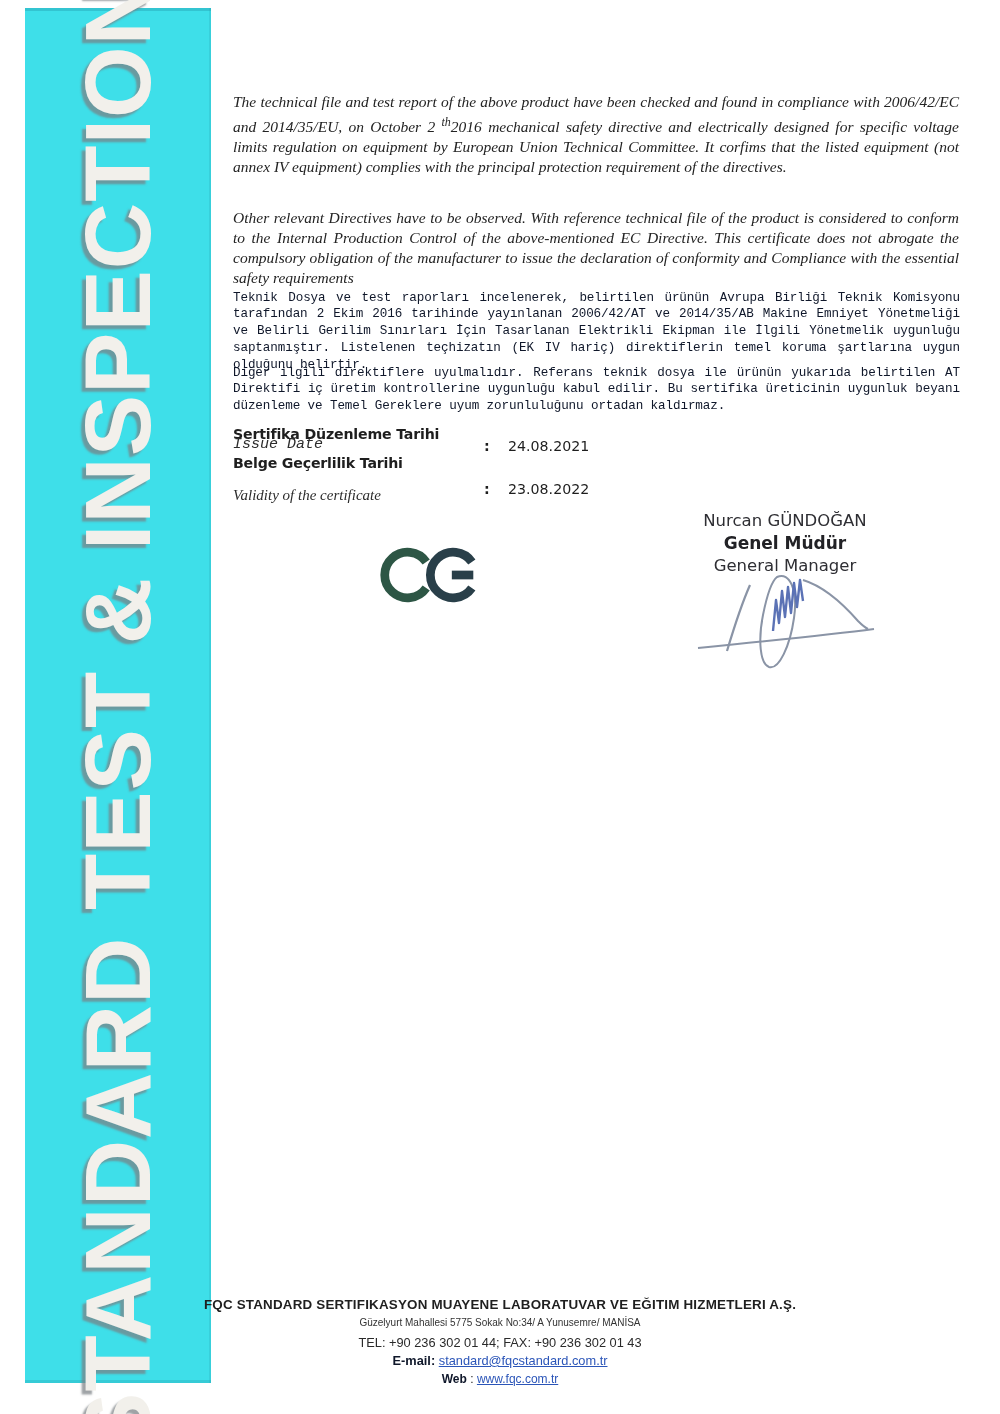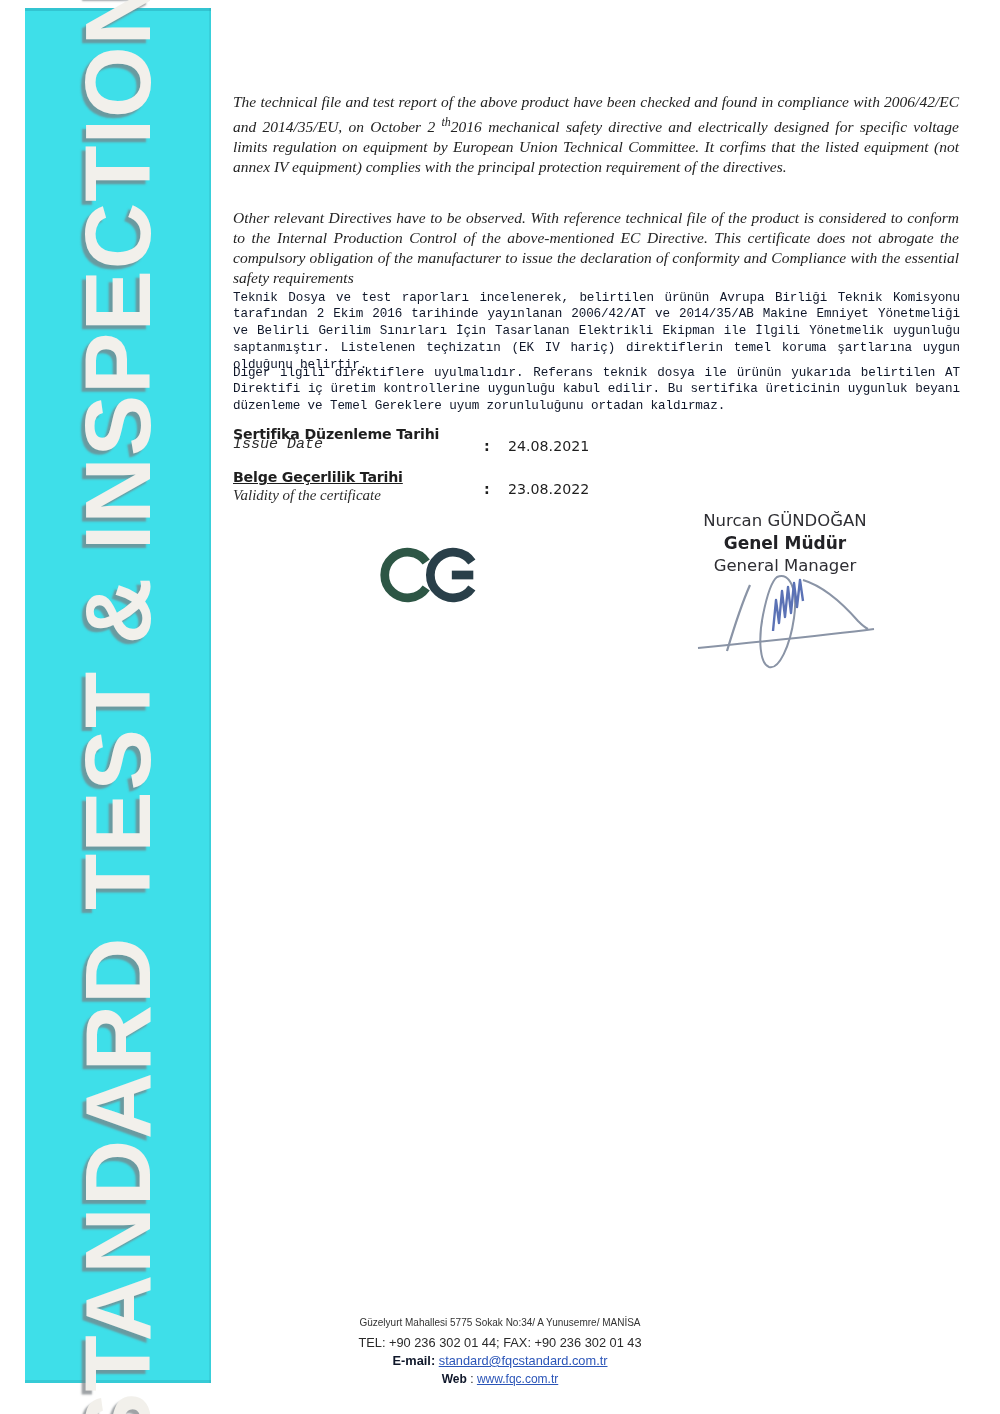--- a/index.html
+++ b/index.html
@@ -60,21 +60,21 @@
     position:absolute; left:484px;
     font-family:"DejaVu Sans", sans-serif; font-weight:bold;
     font-size:14.2px; color:#1e1e1e;
   }
   .date-value {
     position:absolute; left:508px;
     font-family:"DejaVu Sans", sans-serif; font-weight:normal;
     font-size:14.2px; color:#1e1e1e;
   }
   .lbl1 { top:426px; } .sub1 { top:436px;font-family:Liberation Mono, monospace; } .col1 { top:438px; } .val1 { top:438px; }
-  .lbl2 { top:469px;text-decoration:underline; } .sub2 { top:487px; } .col2 { top:481px; } .val2 { top:481px; }
+  .lbl2 { top:455px; } .sub2 { top:487px; } .col2 { top:481px; } .val2 { top:481px; }
 
   
   .ce-mark { position:absolute; left:376px; top:541px; width:102px; height:68px; }
 
   
   .sig-line {
     position:absolute; left:640px; width:290px; text-align:center;
     font-family:"DejaVu Sans", sans-serif; color:#2e2e33;
   }
   .sig-name  { top:511px; font-size:16.5px; }
@@ -130,20 +130,21 @@
   <div class="sig-line sig-en">General Manager</div>
 
   <svg class="sig-svg" viewBox="0 0 220 148" aria-hidden="true">
     <path d="M20 105 C 70 100, 150 92, 196 86" fill="none" stroke="#8a94a6" stroke-width="2"></path>
     <path d="M49 108 C 55 88, 64 60, 72 42" fill="none" stroke="#8a94a6" stroke-width="2.2"></path>
     <path d="M99 34 C 112 28, 120 48, 116 75 C 112 103, 101 127, 91 124 C 82 121, 80 97, 85 72 C 89 52, 94 38, 99 34 Z" fill="none" stroke="#8a94a6" stroke-width="2"></path>
     <path d="M95 88 L98 57 L101 80 L104 48 L107 74 L110 44 L113 70 L116 40 L119 64 L122 37 L125 58" fill="none" stroke="#5b72b5" stroke-width="2.4" stroke-linejoin="round"></path>
     <path d="M125 37 C 148 44, 166 62, 180 78 C 185 83, 188 85, 190 86" fill="none" stroke="#8a94a6" stroke-width="2"></path>
   </svg>
 
+  <div class="footer-line f1">FQC STANDARD SERTIFIKASYON MUAYENE LABORATUVAR VE EĞITIM HIZMETLERI A.Ş.</div>
   <div class="footer-line f2">Güzelyurt Mahallesi 5775 Sokak No:34/ A Yunusemre/ MANİSA</div>
   <div class="footer-line f3">TEL: +90 236 302 01 44; FAX: +90 236 302 01 43</div>
   <div class="footer-line f4">
     <span class="f-label">E-mail:</span>
     <a class="f-link" style="color:#2b55b8" href="#">standard@fqcstandard.com.tr</a>
   </div>
   <div class="footer-line f5">
     <span class="f-label">Web</span>
     <span>:</span>
     <a class="f-link" style="color:#2b55b8" href="#">www.fqc.com.tr</a>

